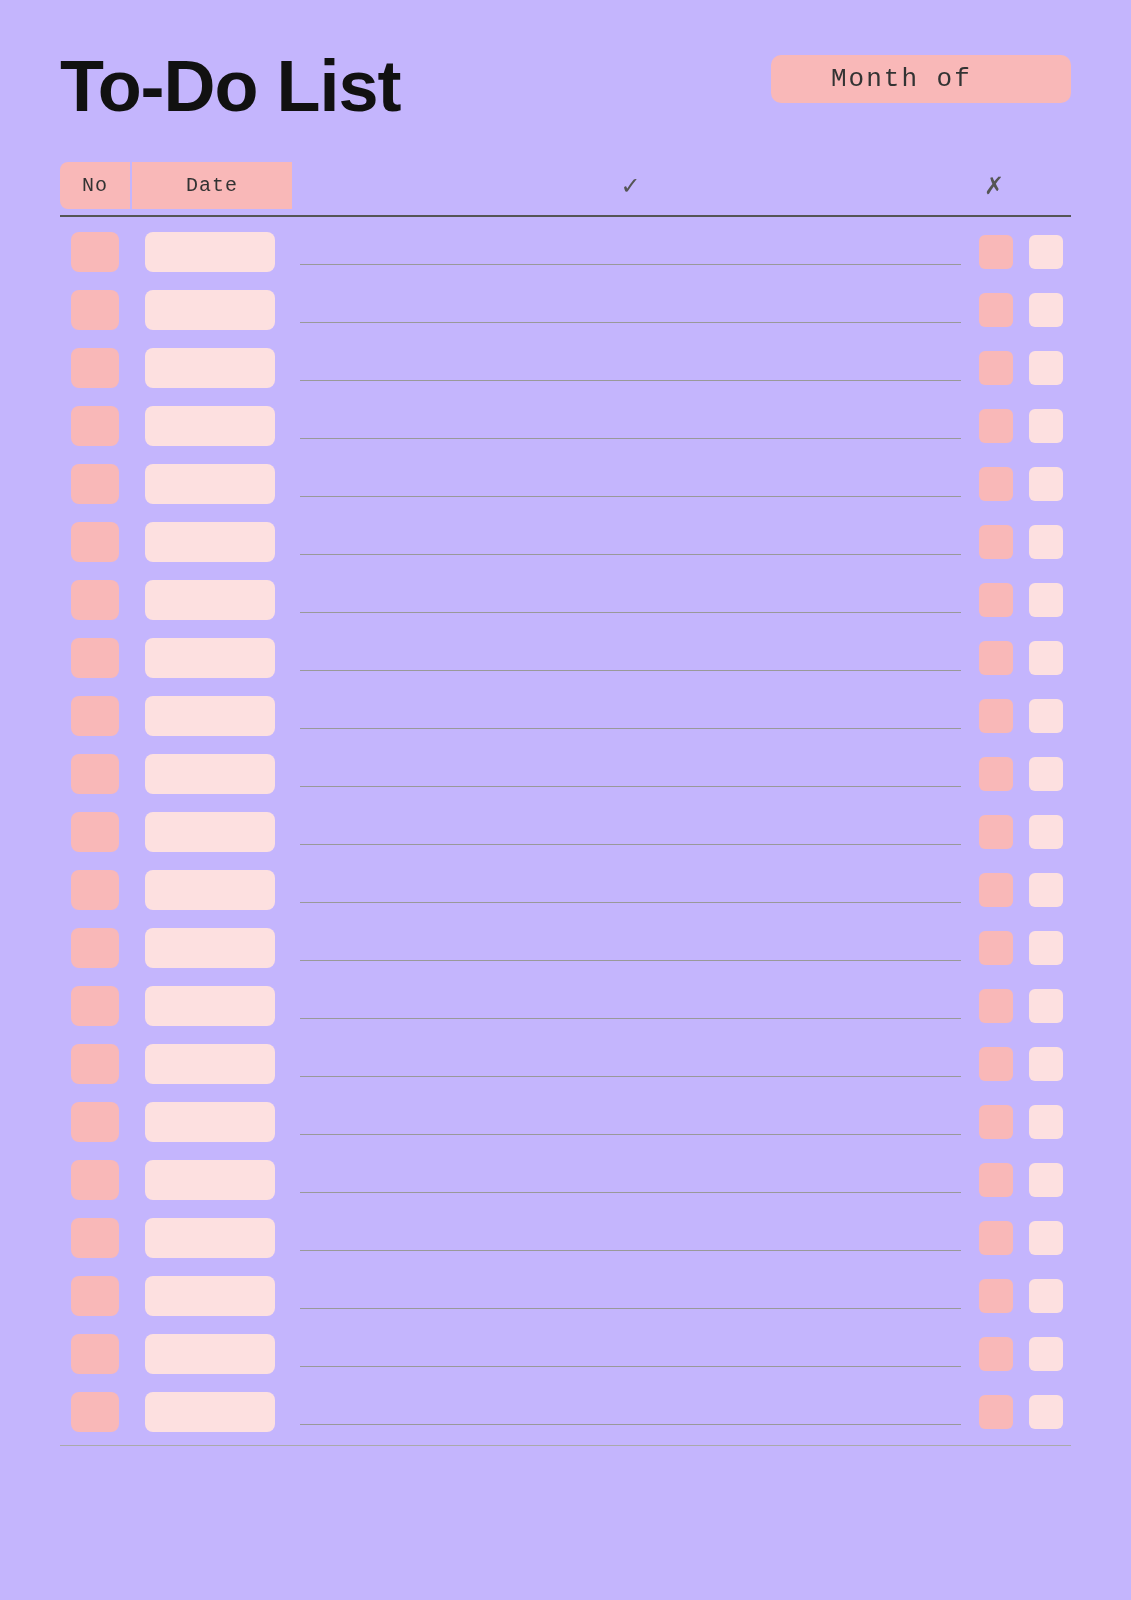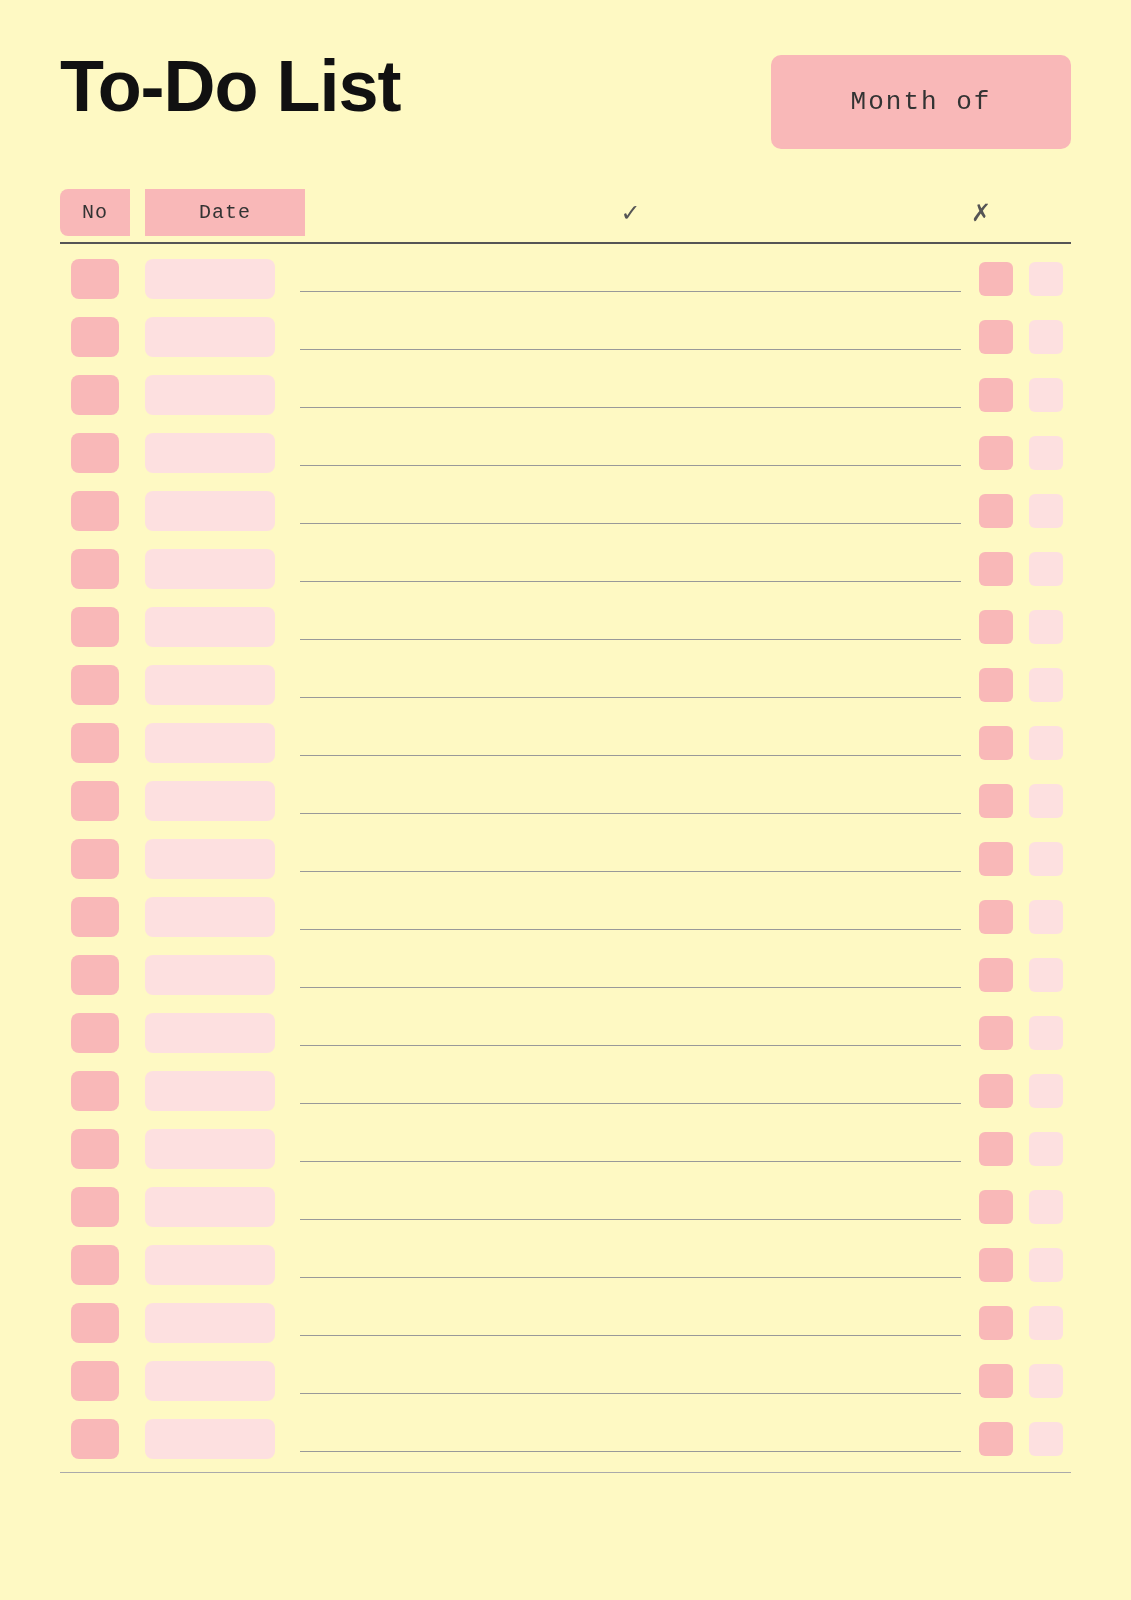--- a/index.html
+++ b/index.html
@@ -8,21 +8,21 @@
       width: 1131px;
       height: 1600px;
       background: #ffffff;
       font-family: Arial, sans-serif;
       overflow: hidden;
     }
 
     .page {
       width: 1131px;
       height: 1600px;
-      background: #fef9c3;
+      background: #c4b5fd;
       padding: 50px 60px 50px 60px;
       position: relative;
     }
 
     .header {
       display: flex;
       align-items: flex-start;
       justify-content: space-between;
       margin-bottom: 40px;
     }
@@ -32,38 +32,37 @@
       font-weight: 900;
       font-family: 'Arial Black', Arial, sans-serif;
       color: #111111;
       letter-spacing: -1px;
       line-height: 1;
     }
 
     .month-box {
       background: #f9b8b8;
       border-radius: 10px;
-      padding: 32px 60px;
+      padding: 9px 60px;
       font-size: 26px;
       font-family: 'Courier New', monospace;
       color: #333;
       letter-spacing: 2px;
-      text-align: center;
       min-width: 300px;
       margin-top: 5px;
     }
 
     .table-container {
       margin-top: 20px;
     }
 
     .table-header {
       display: grid;
       grid-template-columns: 70px 160px 1fr 50px 50px;
-      gap: 15px;
+      gap: 2px;
       margin-bottom: 0;
     }
 
     .th {
       background: #f9b8b8;
       text-align: center;
       padding: 12px 8px;
       font-size: 20px;
       font-family: 'Courier New', monospace;
       color: #333;

